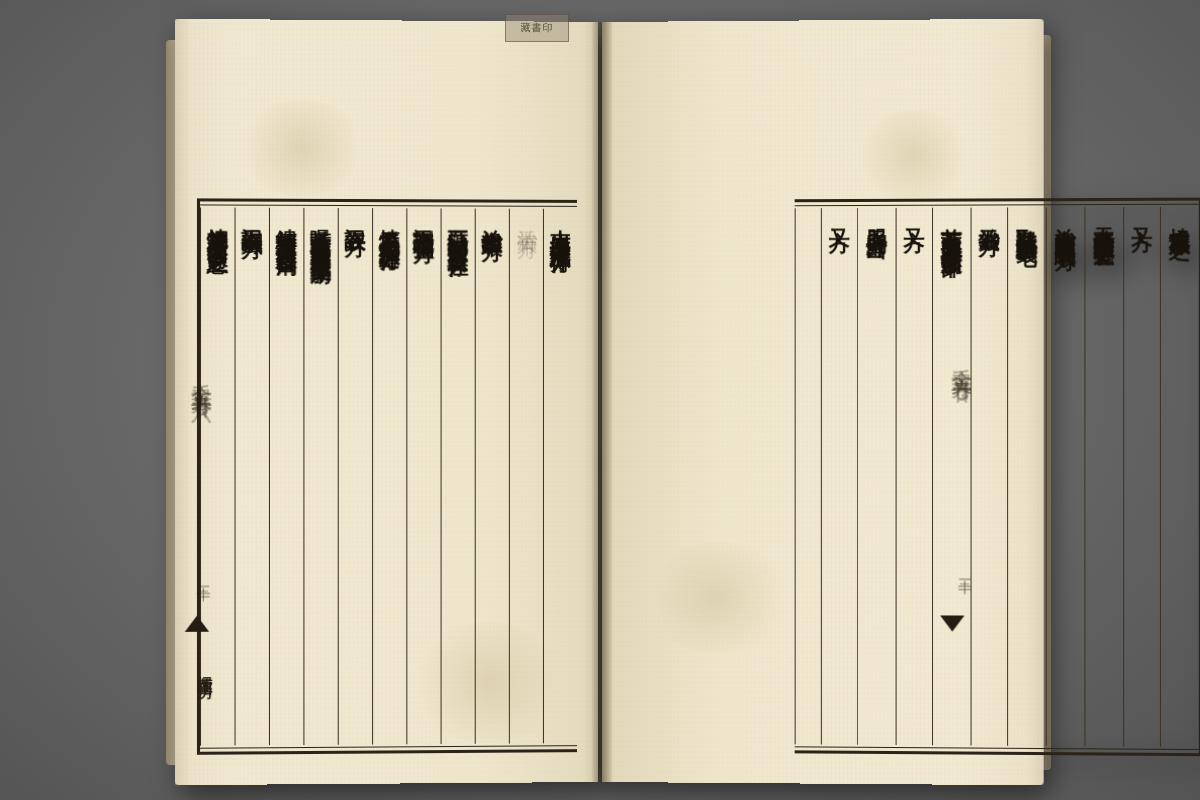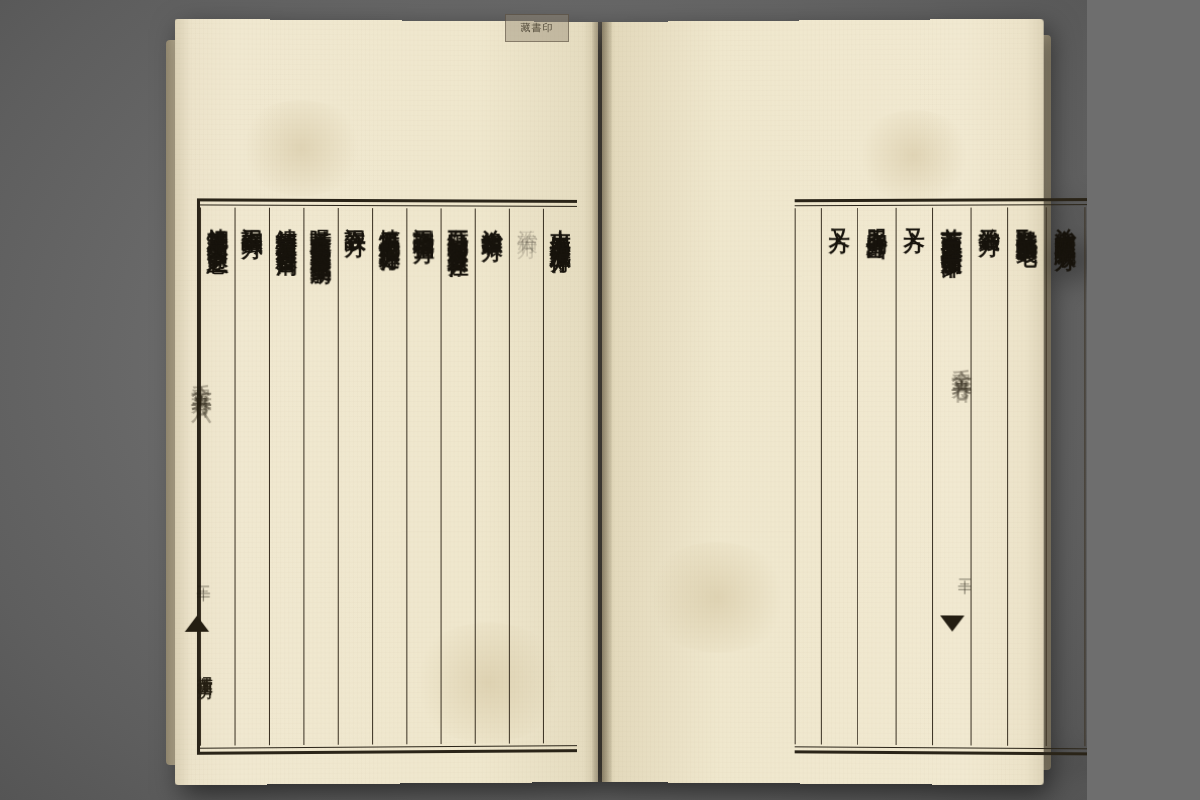--- a/index.html
+++ b/index.html
@@ -7,21 +7,21 @@
     padding: 0;
     background: #6e6e6e;
     width: 1200px;
     height: 800px;
     overflow: hidden;
     font-family: "DejaVu Sans", sans-serif;
   }
 
   #stage {
     position: relative;
-    width: 1087px;
+    width: 1200px;
     height: 800px;
     background: radial-gradient(ellipse at 50% 45%, #7a7a7a 0%, #6b6b6b 45%, #5e5e5e 80%, #555555 100%);
     overflow: hidden;
   }
 
   
   .book {
     position: absolute;
     left: 178px;
     top: 22px;

